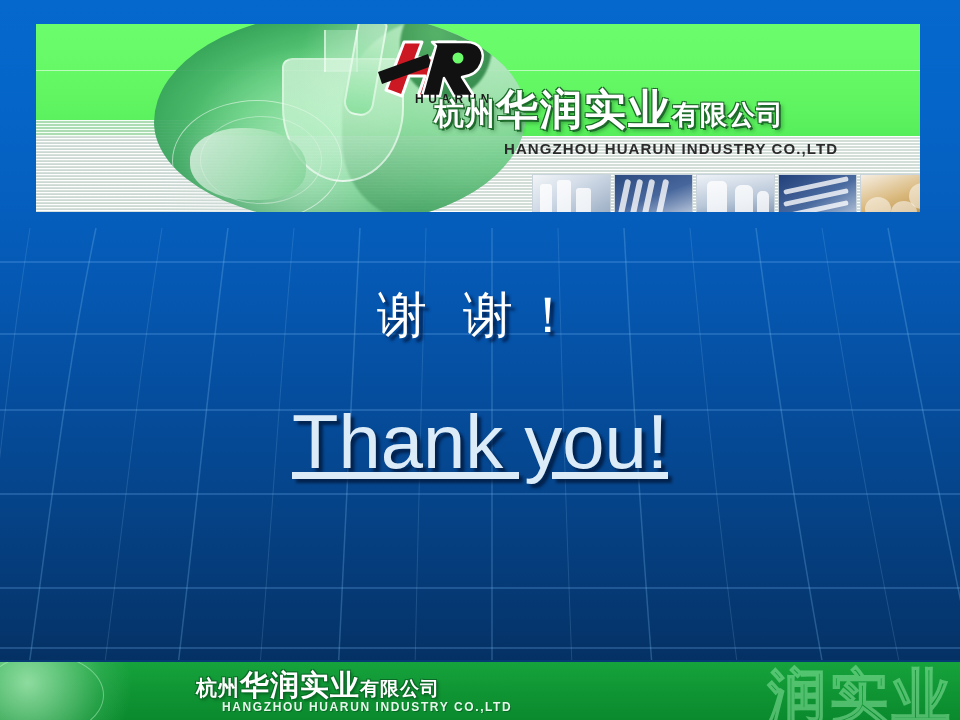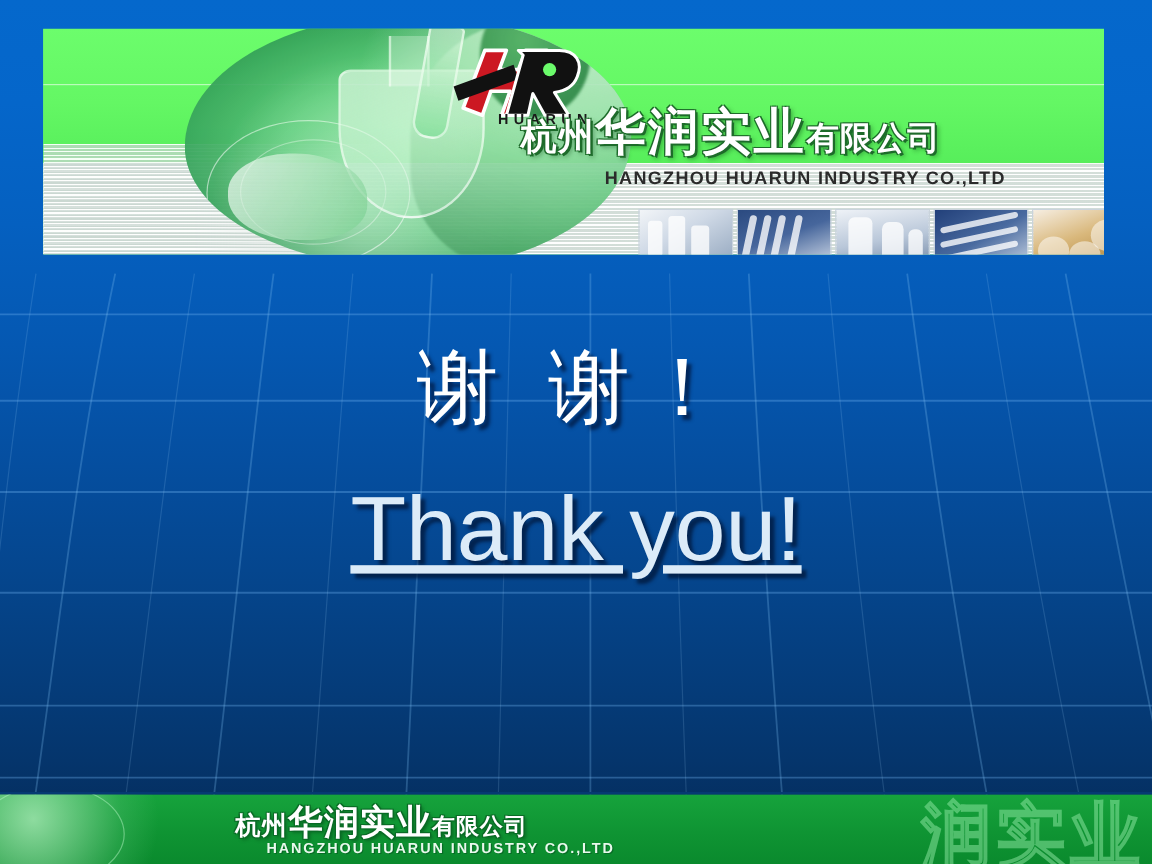--- a/index.html
+++ b/index.html
@@ -153,21 +153,21 @@
   .p4 i:nth-child(3){left:4px;top:32px;width:66px;height:5px;transform:rotate(-12deg);}
   .p5 i{background:rgba(255,255,255,.5);border-radius:50%;}
   .p5 i:nth-child(1){left:4px;top:22px;width:26px;height:24px;}
   .p5 i:nth-child(2){left:30px;top:26px;width:26px;height:22px;}
   .p5 i:nth-child(3){left:48px;top:8px;width:26px;height:26px;}
 
   
   .maintext{position:absolute;left:0;right:0;text-align:center;}
   #zh-thanks{
     top:290px;font-family:"DejaVu Serif","Liberation Serif",serif;
-    font-size:68px;color:#ffffff;letter-spacing:10px;line-height:1;
+    font-size:50px;color:#ffffff;letter-spacing:10px;line-height:1;
     text-shadow:4px 4px 3px rgba(0,20,55,.72);
   }
   #en-thanks{
     top:404px;font-family:"Liberation Sans","DejaVu Sans",sans-serif;
     font-size:76px;color:#dcebf8;letter-spacing:0px;line-height:1;
     text-shadow:4px 4px 3px rgba(0,18,50,.70);
     text-decoration:underline;
   }
 
   

